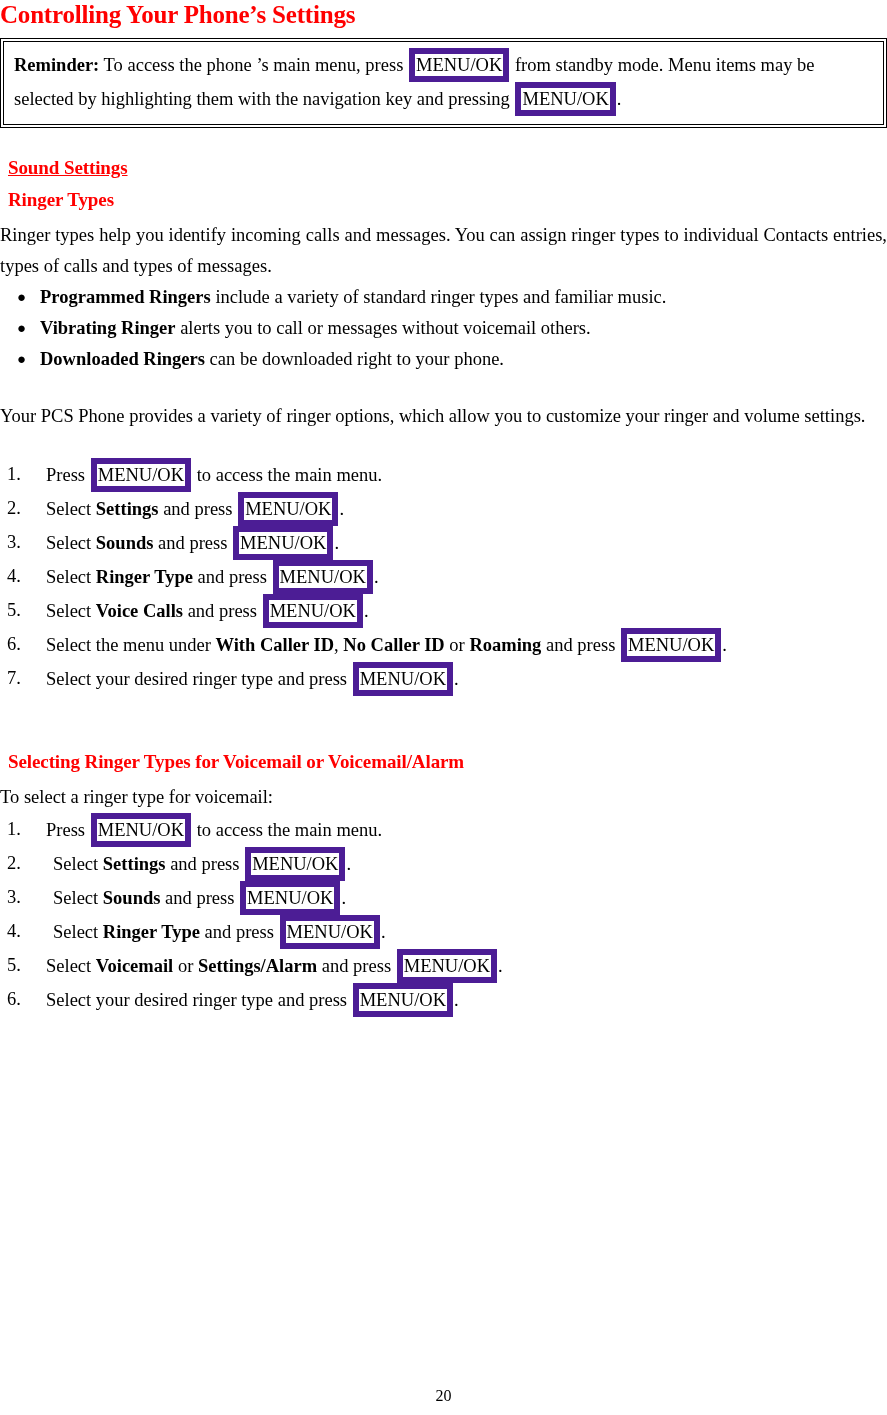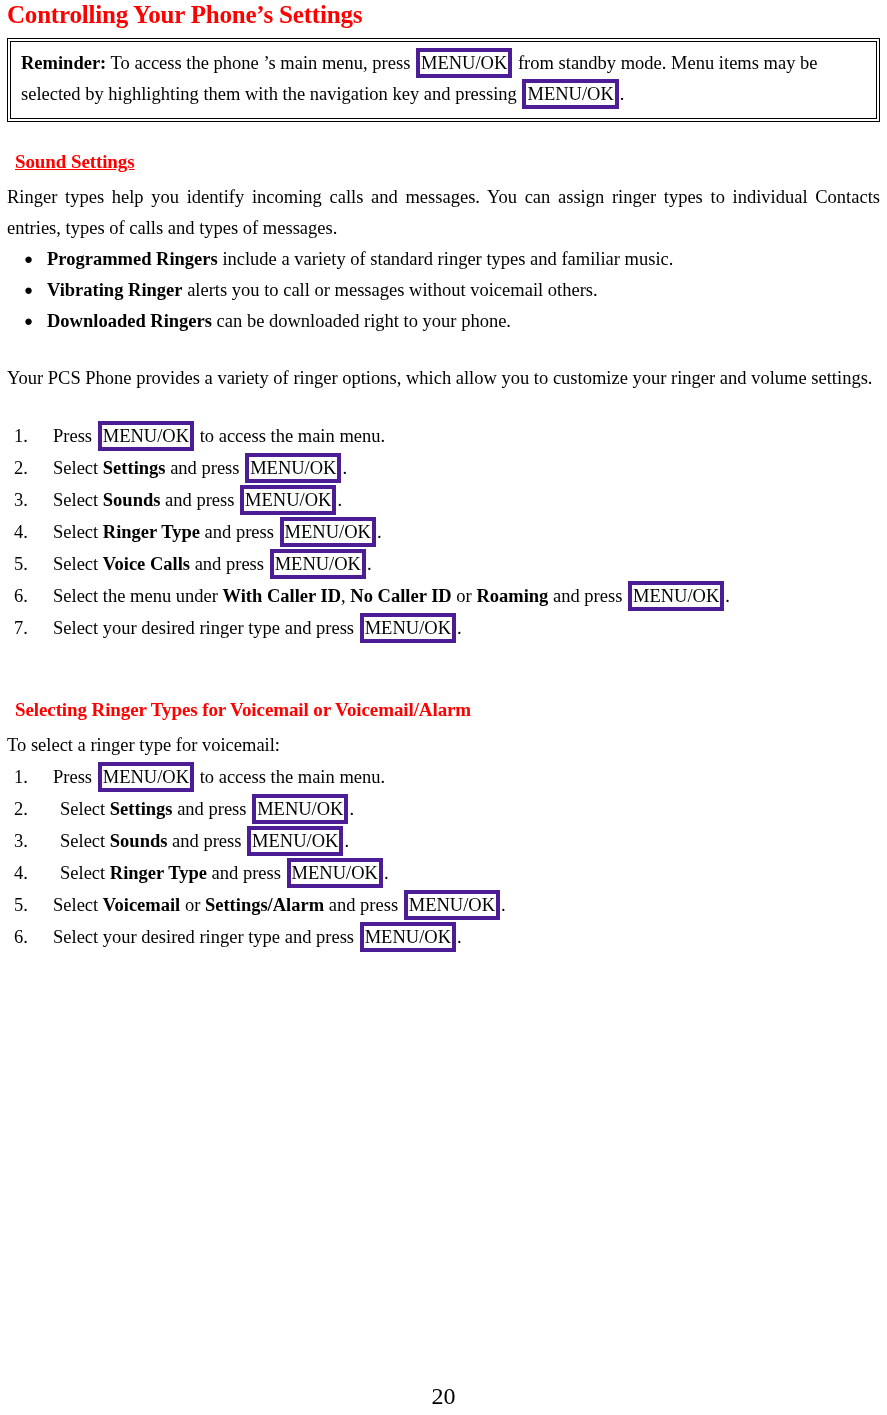--- a/index.html
+++ b/index.html
@@ -10,21 +10,21 @@
     background: #ffffff;
     font-family: "Liberation Serif", "DejaVu Serif", serif;
     color: #000000;
     position: relative;
     overflow: hidden;
   }
   .page {
     position: relative;
     width: 887px;
     height: 1415px;
-    padding: 0 7px;
+    padding: 0 0;
   }
 
   
   .doc-title {
     color: #FF0000;
     font-weight: bold;
     font-size: 25px;
     line-height: 30px;
     letter-spacing: -0.2px;
     margin: 0 0 8px 0;
@@ -61,21 +61,21 @@
   
   .body-text {
     font-size: 18.5px;
     line-height: 31px;
     margin: 0;
   }
   .justify { text-align: justify; text-align-last: left; }
 
   
   .key {
-    border: 4px solid #4c1d95;
+    border: 6px solid #4c1d95;
     padding: 0 1px;
     display: inline-block;
     line-height: 22px;
     font-size: 18.5px;
     white-space: nowrap;
     vertical-align: baseline;
     margin: 0 1px;
   }
 
   
@@ -126,21 +126,21 @@
   .spacer-md { height: 26px; }
   .spacer-lg { height: 46px; }
 
   
   .page-number {
     position: absolute;
     left: 0;
     right: 0;
     bottom: 8px;
     text-align: center;
-    font-size: 24px;
+    font-size: 16px;
     line-height: 22px;
   }
 </style>
 </head>
 <body>
 
 <div class="page">
 
   <h1 class="doc-title">Controlling Your Phone’s Settings</h1>
 
@@ -148,20 +148,21 @@
     <div class="reminder-inner">
       <div class="reminder-text">
         <b>Reminder:</b><span> To access the phone ’s main menu, press </span><span class="key">MENU/OK</span><span> from standby mode. Menu items may be selected by highlighting them with the navigation key and pressing </span><span class="key">MENU/OK</span><span>.</span>
       </div>
     </div>
   </div>
 
   <div class="spacer-sm"></div>
 
   <h2 class="h-red underline">Sound Settings</h2>
+  <h3 class="h-red">Ringer Types</h3>
 
   <p class="body-text justify">Ringer types help you identify incoming calls and messages. You can assign ringer types to individual Contacts entries, types of calls and types of messages.</p>
 
   <ul class="bullets">
     <li>
       <span class="dot">●</span><b>Programmed Ringers</b><span> include a variety of standard ringer types and familiar music.</span>
     </li>
     <li>
       <span class="dot">●</span><b>Vibrating Ringer</b><span> alerts you to call or messages without voicemail others.</span>
     </li>

